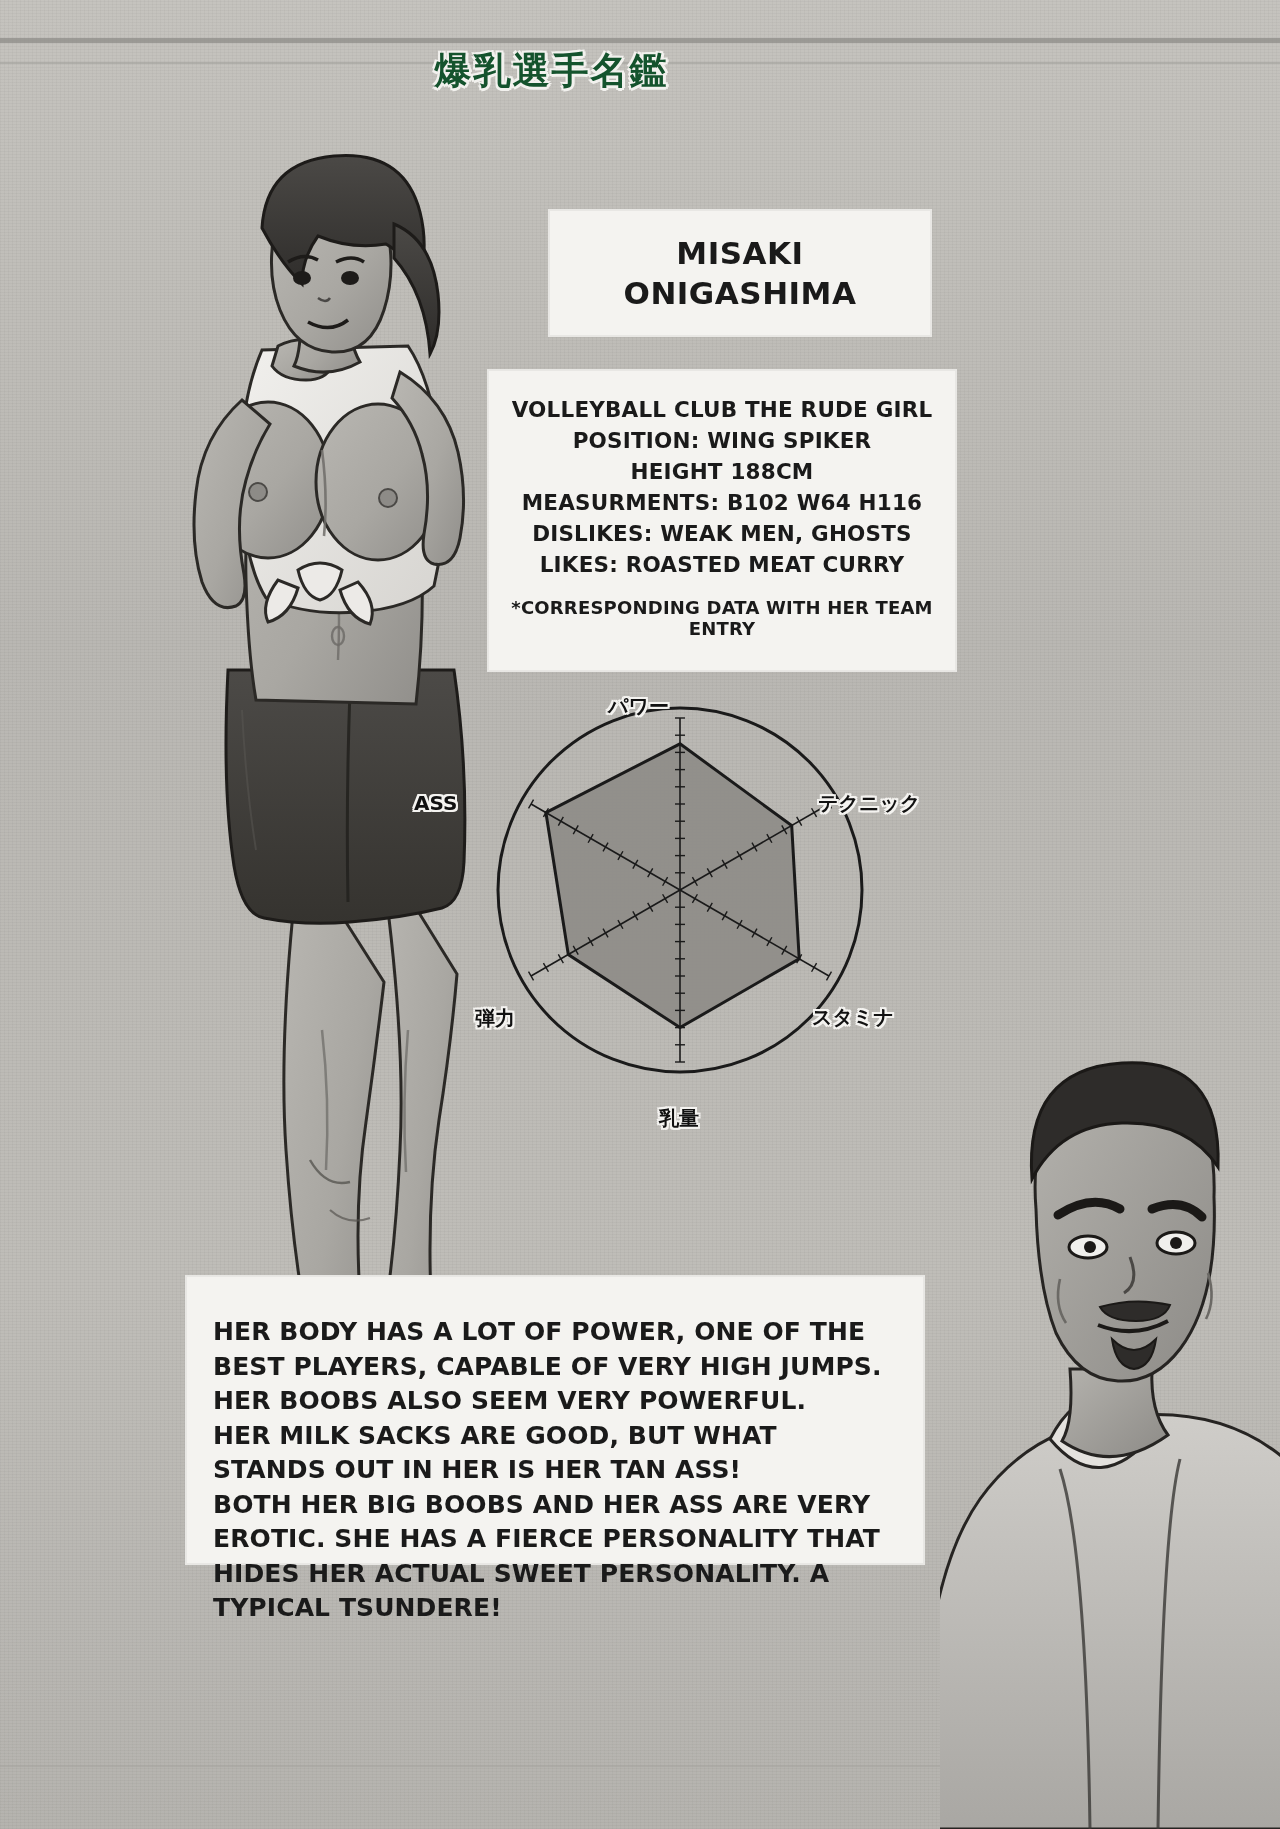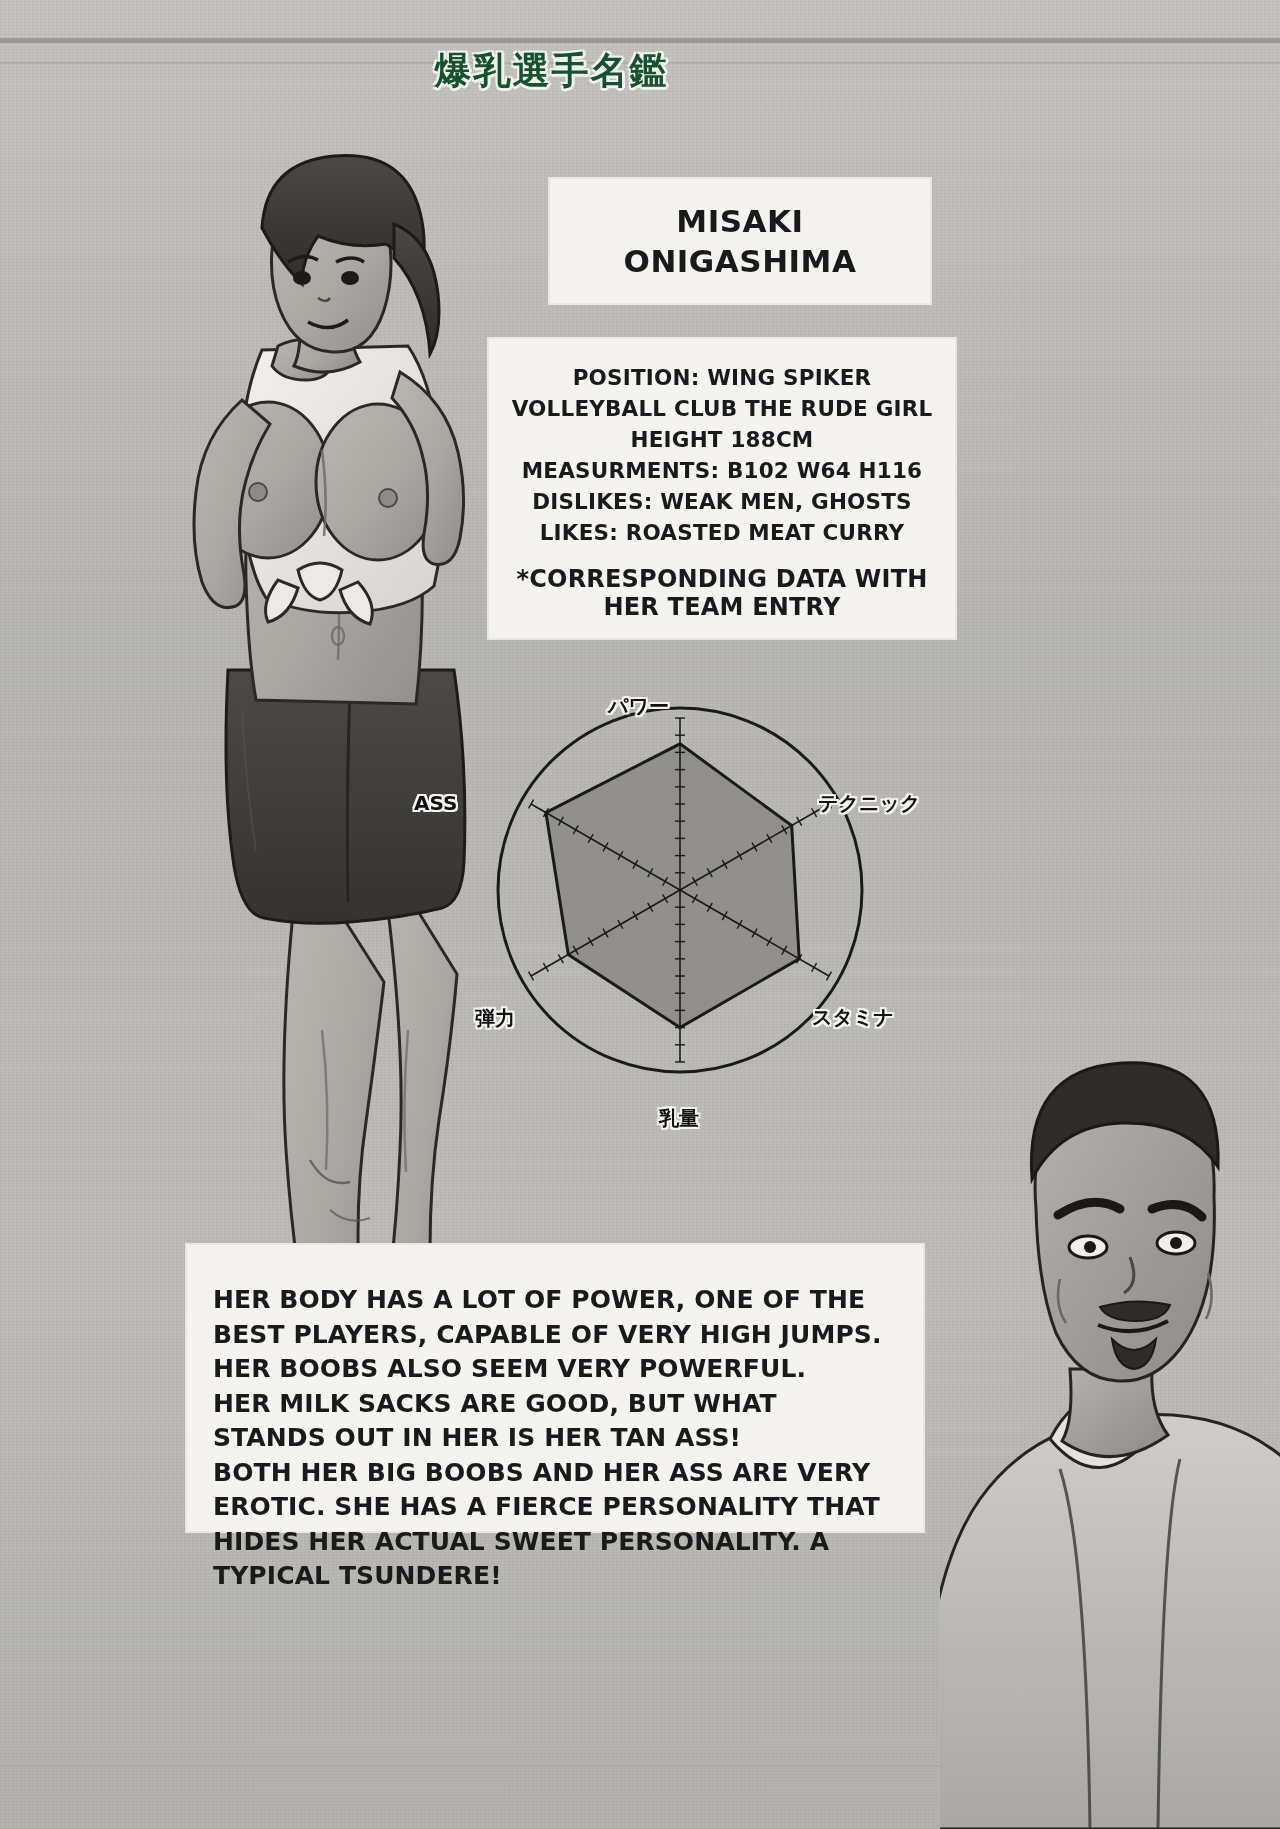--- a/index.html
+++ b/index.html
@@ -69,20 +69,21 @@
     height: 1330px;
   }
   .char svg { display: block; }
 
   
   .box {
     position: absolute;
     background: #f4f3f0;
     border: 2px solid #e8e7e4;
     box-sizing: border-box;
+    margin-top: 32px;
   }
   .name-box {
     left: 548px;
     top: 177px;
     width: 384px;
     height: 128px;
     display: flex;
     align-items: center;
     justify-content: center;
   }
@@ -110,21 +111,21 @@
     font-size: 21.5px;
     line-height: 1.44;
     color: #1a1a1a;
     letter-spacing: .2px;
     white-space: nowrap;
   }
   .stats-note {
     margin-top: 16px;
     font-family: "DejaVu Sans", sans-serif;
     font-weight: bold;
-    font-size: 24px;
+    font-size: 18px;
     color: #1a1a1a;
     letter-spacing: .2px;
   }
 
   .desc-box {
     left: 185px;
     top: 1243px;
     width: 740px;
     height: 290px;
     padding: 38px 26px 20px 26px;
@@ -270,22 +271,22 @@
 </div>
 
 <div class="box name-box">
   <div class="name-text">
     <span>MISAKI</span><br>
     <span>ONIGASHIMA</span>
   </div>
 </div>
 
 <div class="box stats-box">
+  <div class="stats-line">VOLLEYBALL CLUB THE RUDE GIRL</div>
   <div class="stats-line">POSITION: WING SPIKER</div>
-  <div class="stats-line">VOLLEYBALL CLUB THE RUDE GIRL</div>
   <div class="stats-line">HEIGHT 188CM</div>
   <div class="stats-line">MEASURMENTS: B102 W64 H116</div>
   <div class="stats-line">DISLIKES: WEAK MEN, GHOSTS</div>
   <div class="stats-line">LIKES: ROASTED MEAT CURRY</div>
   <div class="stats-note">*CORRESPONDING DATA WITH HER TEAM ENTRY</div>
 </div>
 
 <div class="radar">
   <svg id="radar-svg" width="420" height="400" viewBox="0 0 420 400" xmlns="http://www.w3.org/2000/svg">
     <circle cx="210" cy="200" r="182" fill="none" stroke="#1a1a1a" stroke-width="3"></circle>

